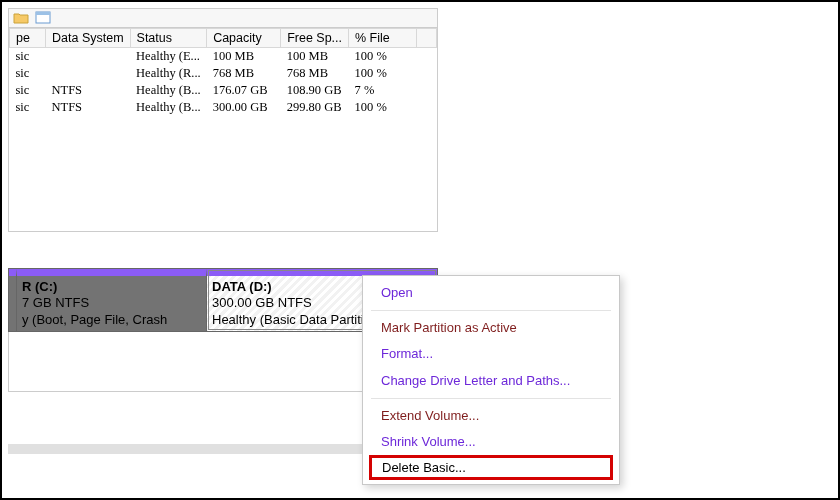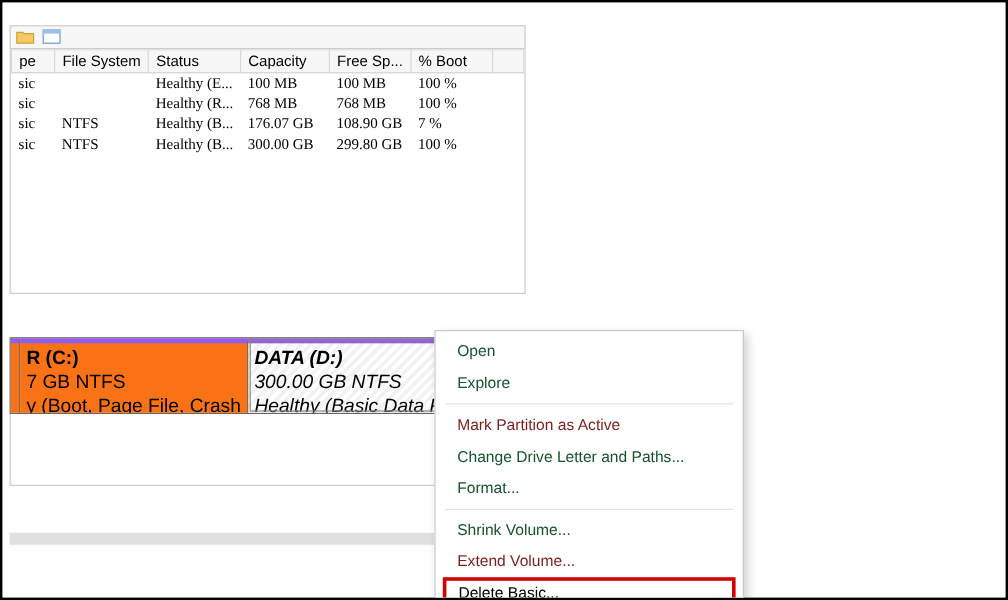--- a/index.html
+++ b/index.html
@@ -11,21 +11,21 @@
     background: #fff;
     width: 840px;
     height: 500px;
     position: relative;
     overflow: hidden;
     border: 2px solid #000;
   }
   .left-pane {
     position: absolute;
     left: 6px;
-    top: 19px;
+    top: 6px;
     width: 430px;
     height: 430px;
     background: #fff;
   }
   .toolbar {
     height: 20px;
     border: 1px solid #ccc;
     background: #f7f7f7;
     display: flex;
     align-items: center;
@@ -67,33 +67,32 @@
     font-family: Liberation Serif, serif;
   }
   .partition-bar {
     margin-top: 36px;
     display: flex;
     height: 64px;
     border: 1px solid #666;
   }
   .partition-bar .part {
     border-right: 1px solid #666;
-    border-top: 4px solid #8b5cf6;
+    border-top: 7px solid #8b5cf6;
     padding: 3px 5px;
-    font-size: 16px;
+    font-size: 13px;
     line-height: 1.25;
-    background: #f97316;
+    background: #737373;
     overflow: hidden;
   }
   .partition-bar .part:last-child { border-right: none; }
   .part.selected {
     background-image: repeating-linear-gradient(135deg, #f2f2f2 0, #f2f2f2 3px, #fff 3px, #fff 6px);
     outline: 1px solid #888;
     outline-offset: -2px;
-    font-style: italic;
   }
   .part .p-title { font-weight: 600; }
   .bottom-spacer {
     height: 60px;
     border-left: 1px solid #ccc;
     border-right: 1px solid #ccc;
     border-bottom: 1px solid #ccc;
   }
   .shadow-band {
     position: absolute;
@@ -113,21 +112,21 @@
     background: #fff;
     border: 1px solid #c8c8c8;
     box-shadow: 3px 3px 8px rgba(0,0,0,0.18);
     padding: 4px 0;
     font-size: 13px;
     z-index: 10;
   }
   .menu-item {
     padding: 4px 18px;
     line-height: 1.4;
-    color: #14532d;
+    color: #6d28d9;
     cursor: default;
   }
   .menu-item.disabled {
     color: #7f1d1d;
   }
   .menu-sep {
     height: 1px;
     background: #e3e3e3;
     margin: 4px 8px;
   }
@@ -154,25 +153,25 @@
           <rect x="1" y="2" width="14" height="3" fill="#9cc1e6"></rect>
         </svg>
     </span>
   </div>
 
   <div class="table-wrap">
     <table class="table">
       <thead>
         <tr>
           <th style="width:36px">pe</th>
-          <th style="width:76px">File System</th>
+          <th style="width:76px">Data System</th>
           <th style="width:60px">Status</th>
           <th style="width:74px">Capacity</th>
           <th style="width:60px">Free Sp...</th>
-          <th style="width:68px">% Boot</th>
+          <th style="width:68px">% File</th>
           <th></th>
         </tr>
       </thead>
       <tbody>
         <tr>
           <td>sic</td>
             <td></td>
             <td>Healthy (E...</td>
             <td>100 MB</td>
             <td>100 MB</td>
@@ -224,25 +223,24 @@
     </div>
   </div>
 
   <div class="bottom-spacer"></div>
 </div>
 
 <div class="shadow-band"></div>
 
 <div class="context-menu">
   <div class="menu-item">Open</div>
-  <div class="menu-item">Explore</div>
   <div class="menu-sep"></div>
   <div class="menu-item disabled">Mark Partition as Active</div>
+  <div class="menu-item">Format...</div>
   <div class="menu-item">Change Drive Letter and Paths...</div>
-  <div class="menu-item">Format...</div>
   <div class="menu-sep"></div>
+  <div class="menu-item disabled">Extend Volume...</div>
   <div class="menu-item">Shrink Volume...</div>
-  <div class="menu-item disabled">Extend Volume...</div>
   <div class="highlight-red">
     <div>Delete Basic...</div>
   </div>
 
 </div>
 
 </body></html>

